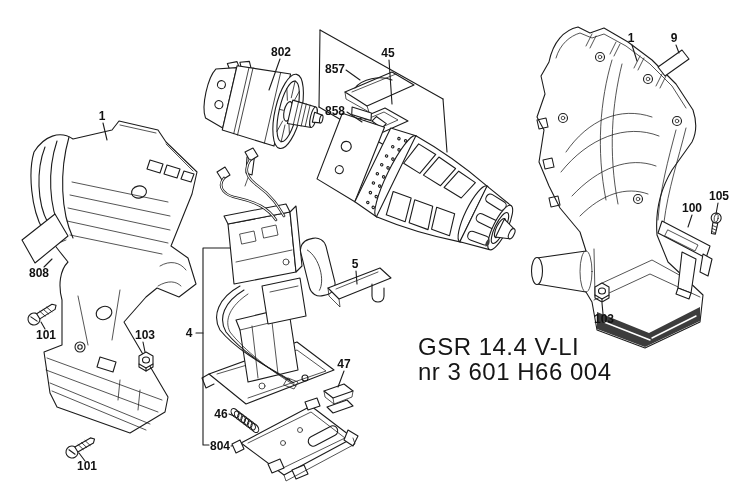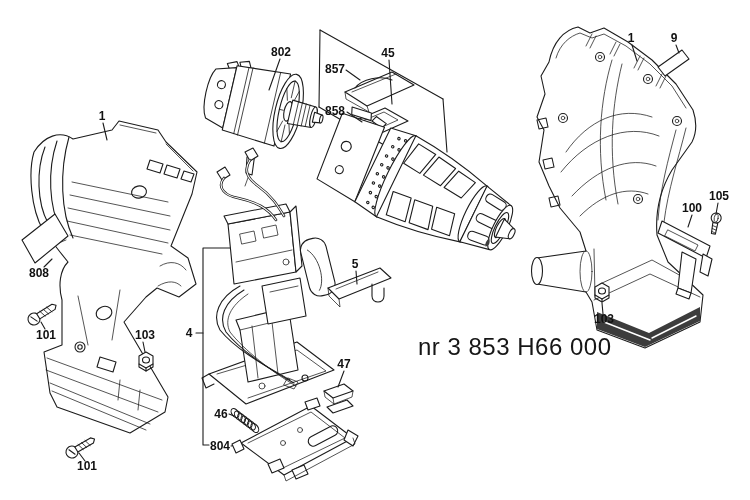--- a/index.html
+++ b/index.html
@@ -360,15 +360,16 @@
     <text class="plabel" x="220" y="450">804</text>
     <text class="plabel" x="631" y="42">1</text>
     <text class="plabel" x="674" y="42">9</text>
     <text class="plabel" x="692" y="212">100</text>
     <text class="plabel" x="719" y="200">105</text>
     <text class="plabel" x="604" y="323">103</text>
   </g>
 </svg>
 
 <div class="titleblock">
-  <div>nr 3 853 H66 000</div>
+  <div>GSR 14.4 V-LI</div>
+  <div>nr 3 601 H66 004</div>
 </div>
 </div>
 
 </body></html>

